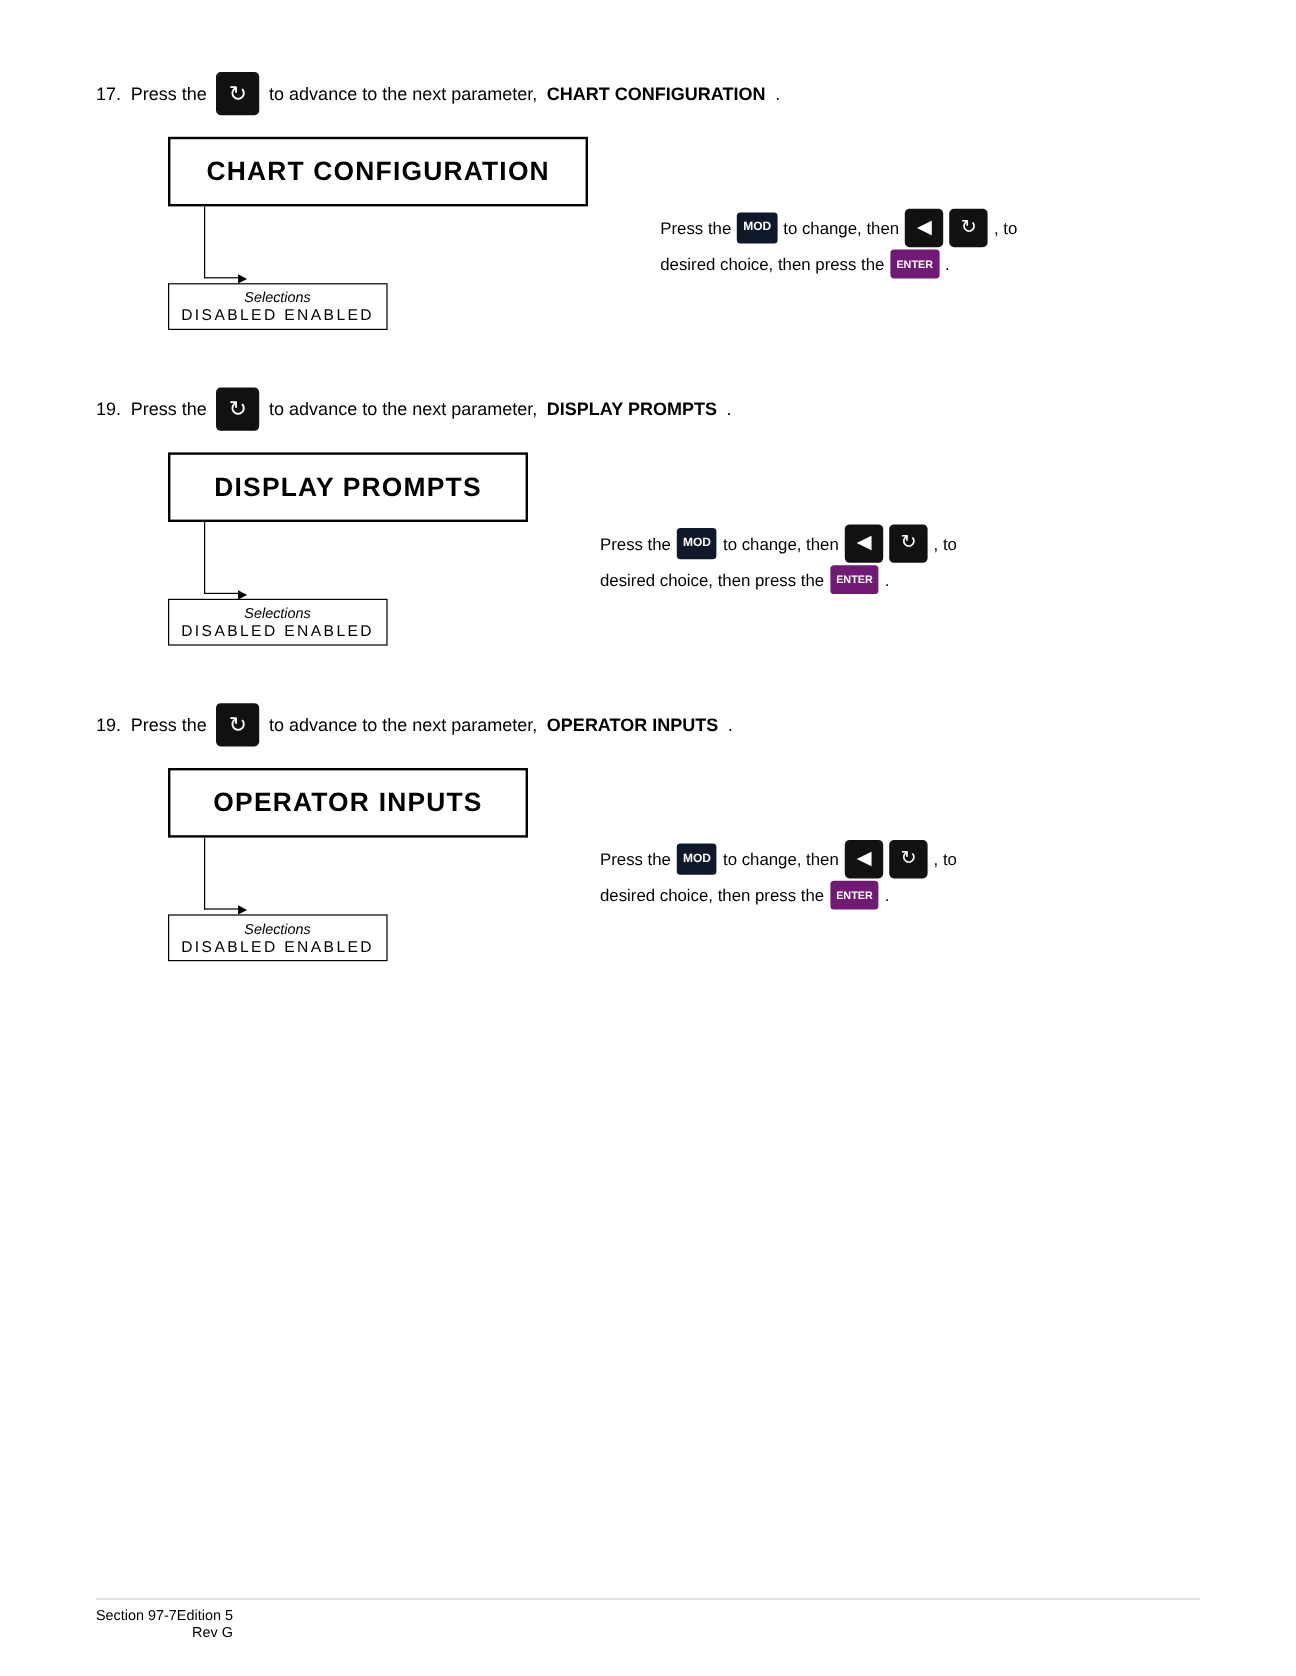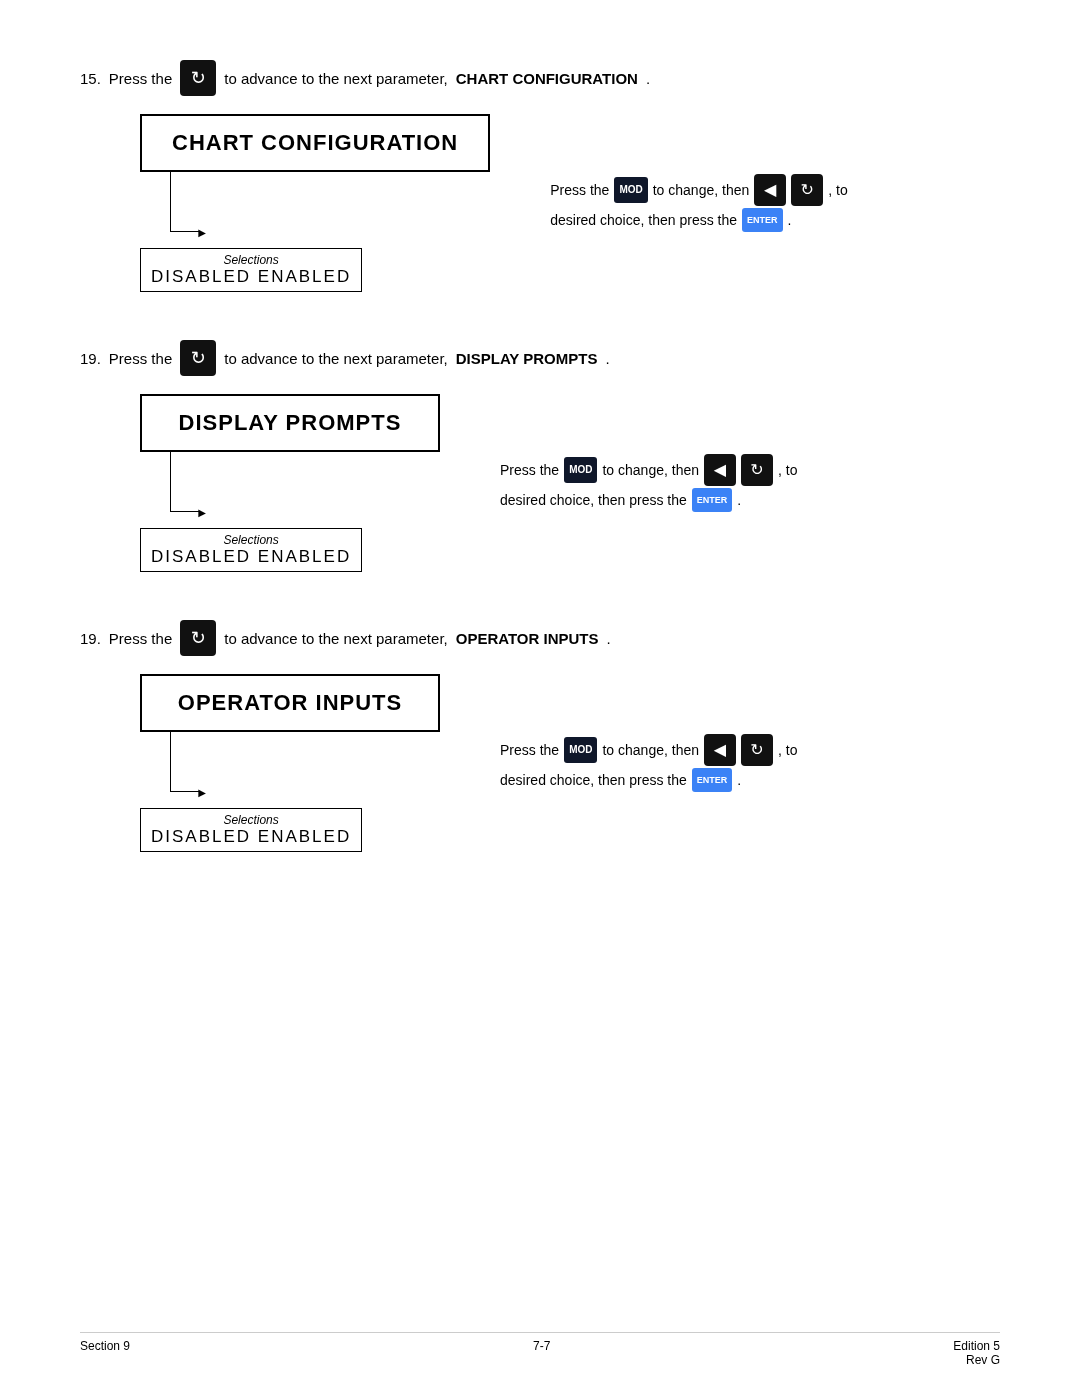--- a/index.html
+++ b/index.html
@@ -78,21 +78,21 @@
       height: 32px;
       border-radius: 4px;
       vertical-align: middle;
     }
 
     
     .btn-enter {
       display: inline-flex;
       align-items: center;
       justify-content: center;
-      background: #3b82f6;
+      background: #701a75;
       color: #fff;
       font-size: 9px;
       font-weight: bold;
       padding: 3px 5px;
       border-radius: 3px;
       min-width: 36px;
       min-height: 22px;
       vertical-align: middle;
     }
 
@@ -137,21 +137,20 @@
       letter-spacing: 1px;
       margin-bottom: 0;
     }
 
     
     .arrow-connector {
       position: relative;
       display: flex;
       flex-direction: column;
       align-items: flex-start;
-      gap: 12px;
     }
 
     
     .connector-line {
       width: 30px;
       height: 60px;
       border-left: 1.5px solid #000;
       border-bottom: 1.5px solid #000;
       margin-left: 30px;
       position: relative;
@@ -175,21 +174,21 @@
     }
 
     .selections-label {
       font-style: italic;
       font-size: 12px;
       display: block;
       text-align: center;
     }
 
     .selections-values {
-      font-size: 17px;
+      font-size: 13px;
       letter-spacing: 2px;
     }
 
     
     .param-right {
       margin-left: 60px;
       display: flex;
       flex-direction: column;
       justify-content: center;
       padding-top: 60px;
@@ -204,38 +203,38 @@
       flex-wrap: wrap;
     }
 
     
     .page-footer {
       position: absolute;
       bottom: 30px;
       left: 80px;
       right: 80px;
       display: flex;
-      justify-content: space-between;
+      justify-content: flex-start;
       font-size: 12px;
       border-top: 1px solid #ccc;
       padding-top: 6px;
     }
 
     .footer-right {
       text-align: right;
     }
   </style>
 </head>
 <body>
 
 <div class="page">
 
   <div class="section-block">
     <div class="step-line">
-      <span class="step-number">15.</span>
+      <span class="step-number">17.</span>
       <span>Press the</span>
       <span class="step-icon">↻</span>
       <span>to advance to the next parameter,</span>
       <strong>CHART CONFIGURATION</strong>
       <span>.</span>
     </div>
 
     <div class="param-container">
       <div class="param-left">
         <div class="param-box">

